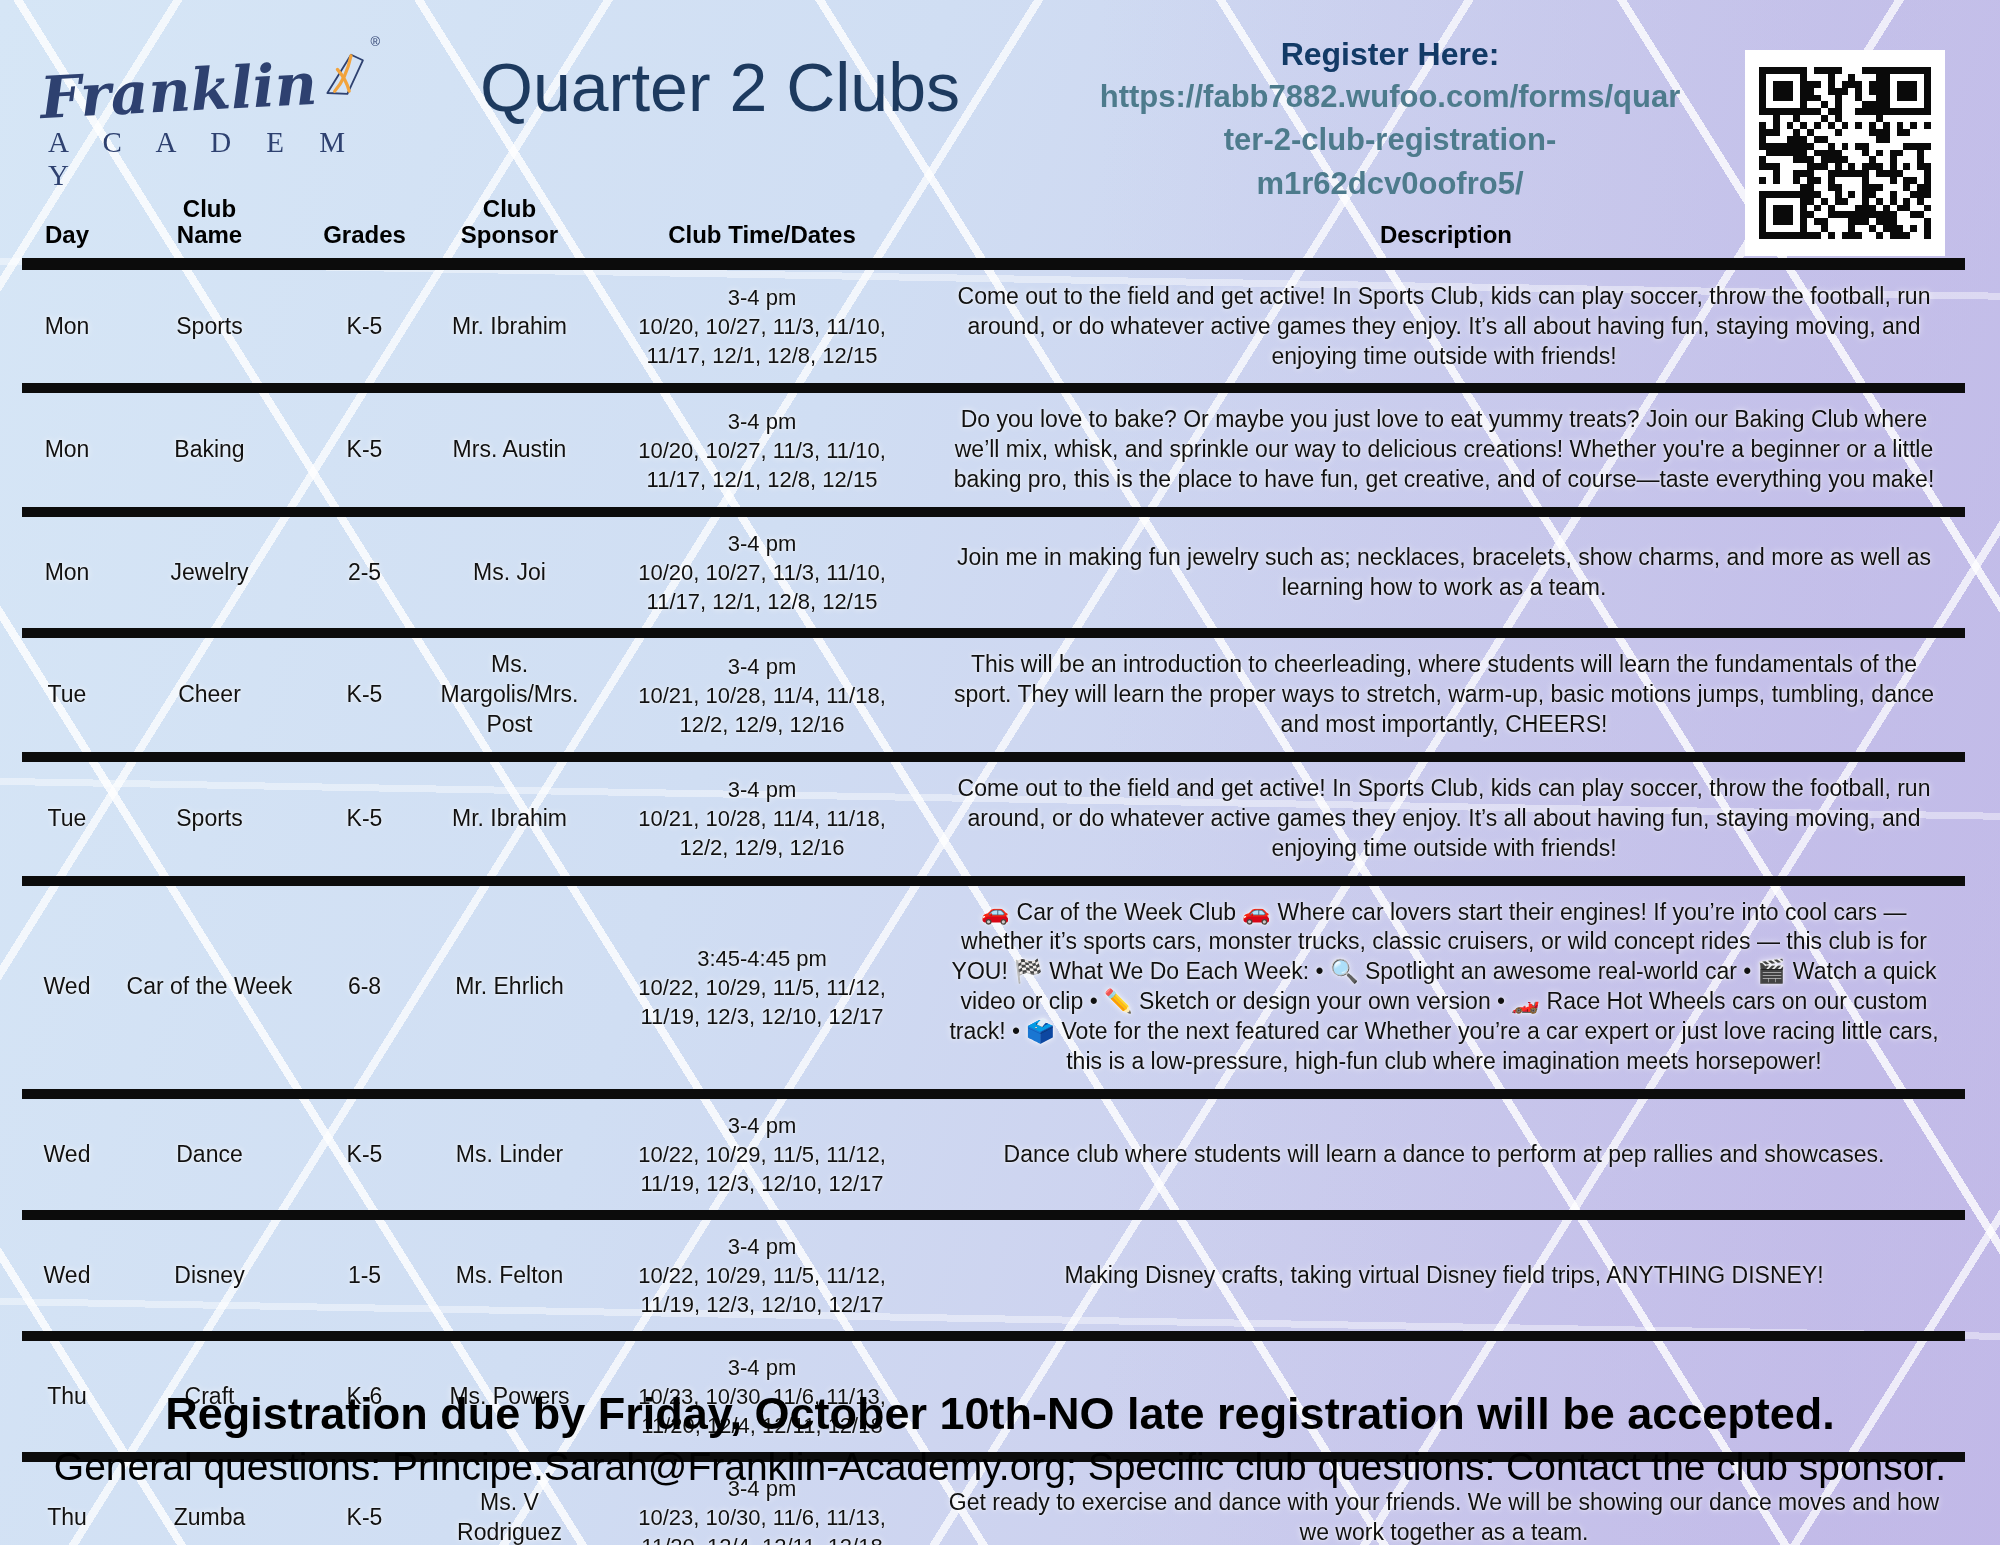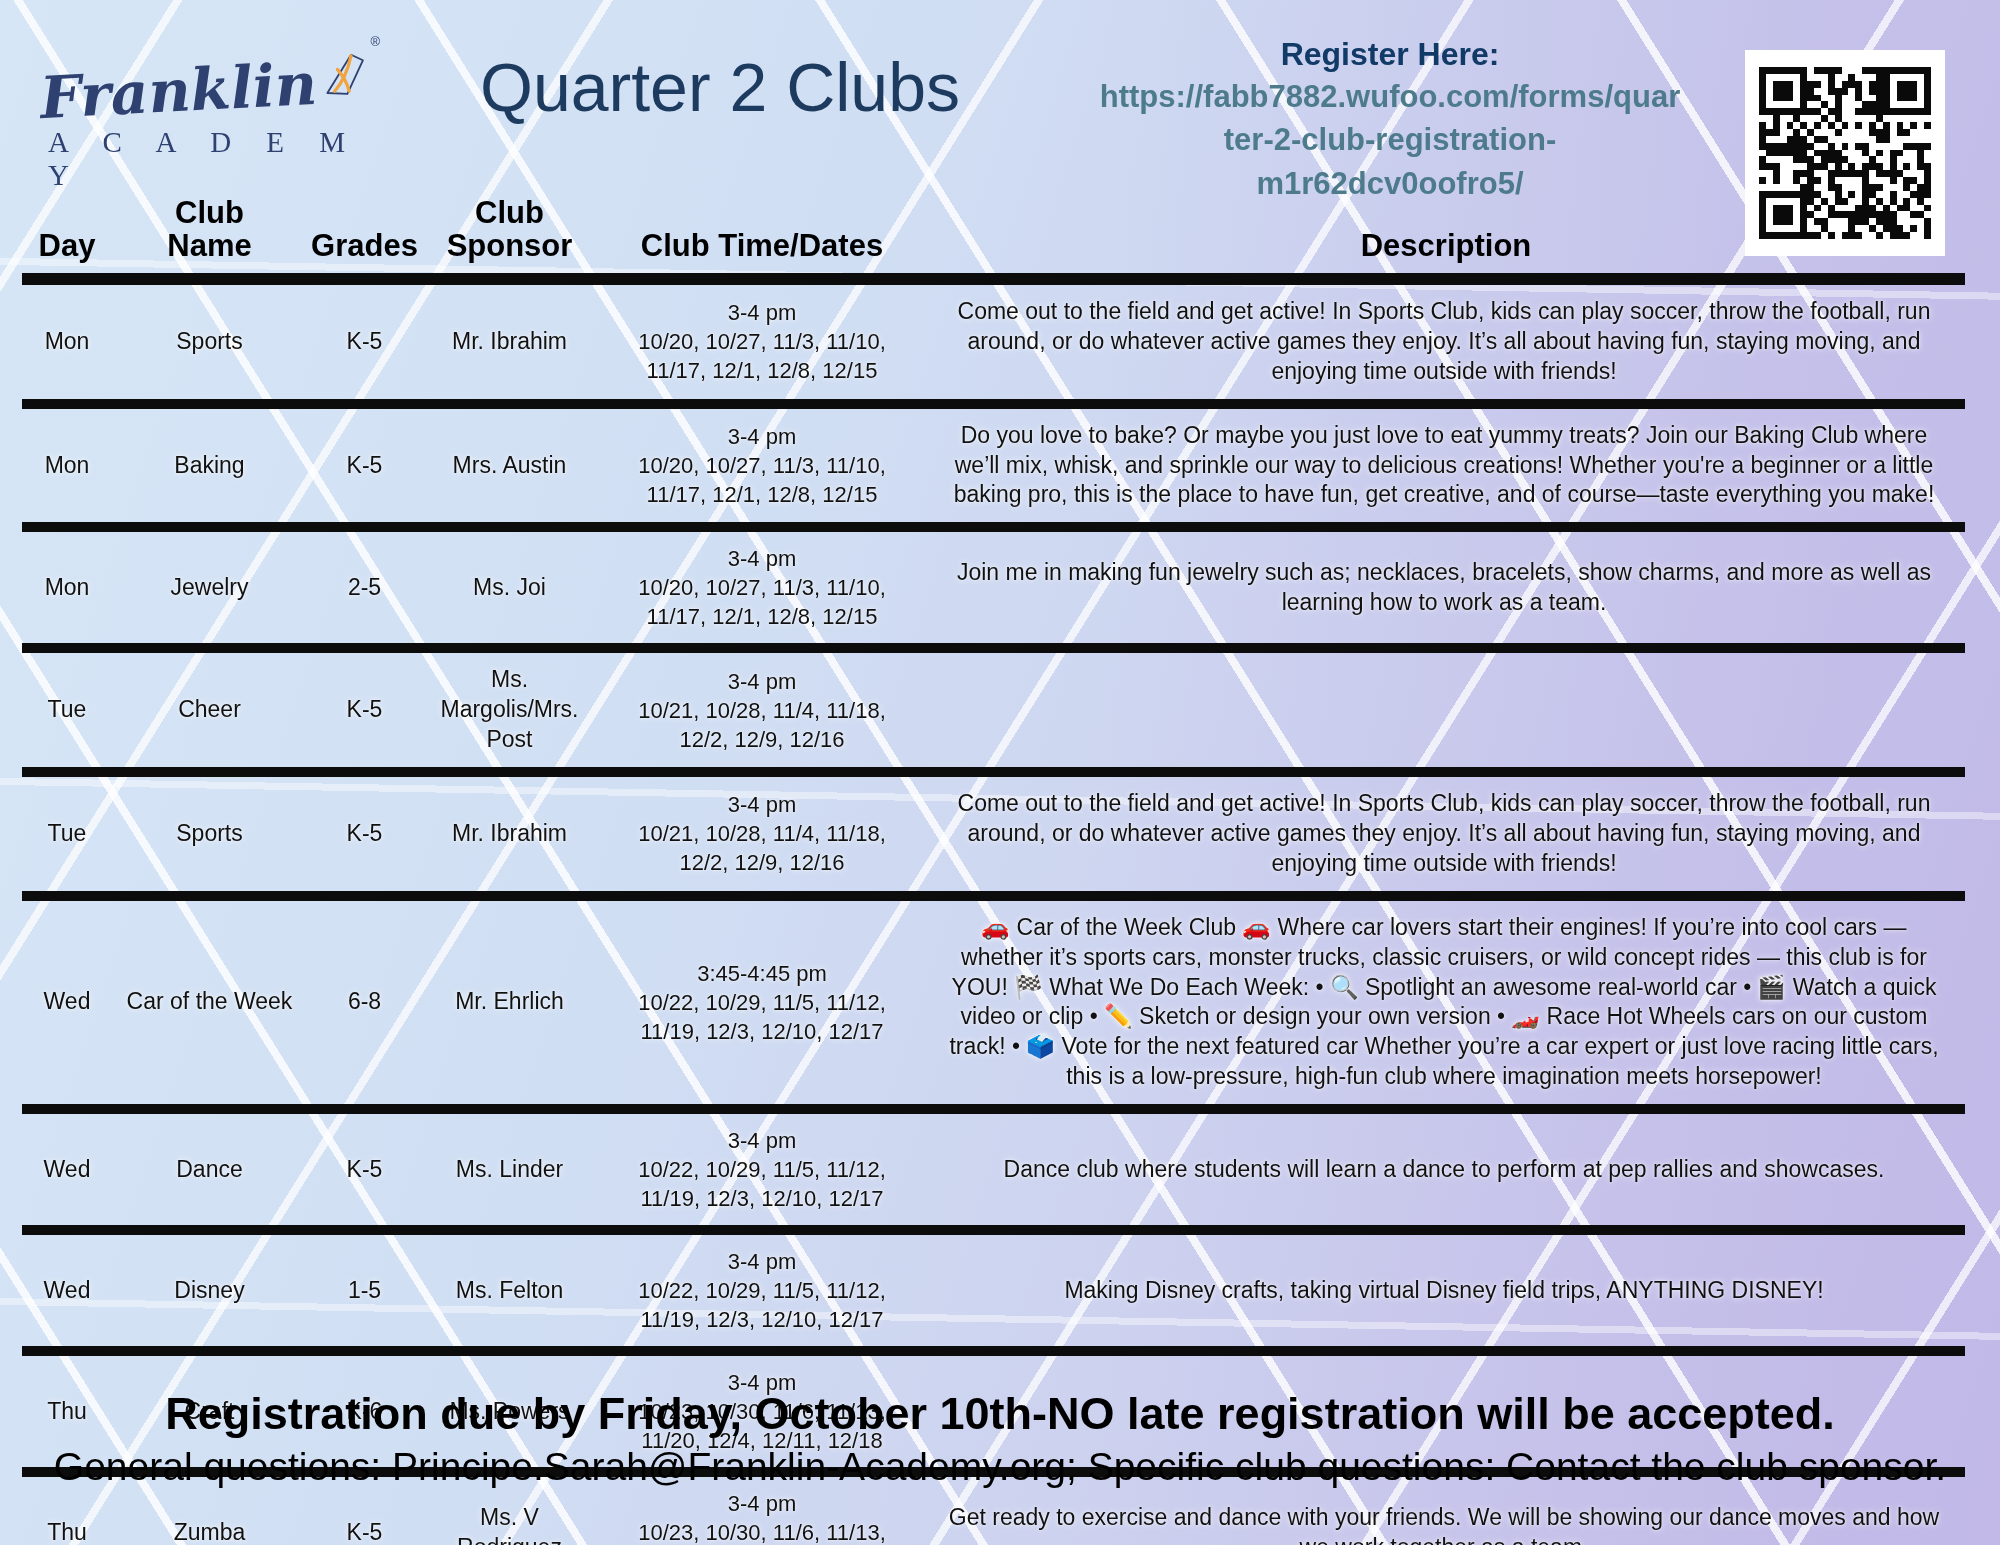--- a/index.html
+++ b/index.html
@@ -49,21 +49,21 @@
   .qr-grid .d{background:#0a0a0a;}
   
   .tbl{position:absolute;left:22px;top:196px;width:1943px;}
   .trow,.thead{
     display:grid;
     grid-template-columns:90px 195px 115px 175px 330px 1fr;
     border-bottom:10px solid #0c0c0c;
   }
   .thead{border-bottom-width:12px;align-items:end;}
   .hcell{display:flex;align-items:flex-end;justify-content:center;text-align:center;
-    font-weight:bold;font-size:31px;color:#000;padding-bottom:10px;line-height:1.08;}
+    font-weight:bold;font-size:24px;color:#000;padding-bottom:10px;line-height:1.08;}
   .hw{display:inline-block;}
   .w110{max-width:112px;}
   .w150{max-width:152px;}
   .trow{align-items:center;}
   .cell{
     text-align:center;padding:12px 6px;line-height:1.3;
     text-shadow:0 0 6px rgba(255,255,255,.85), 0 0 2px rgba(255,255,255,.7);
   }
   .c-day,.c-name,.c-grades{font-size:23px;}
   .c-sponsor{font-size:23px;white-space:pre-line;}
@@ -792,20 +792,21 @@
     <div class="trow">
       <div class="cell c-day">Tue</div>
       <div class="cell c-name">Cheer</div>
       <div class="cell c-grades">K-5</div>
       <div class="cell c-sponsor">Ms.
 Margolis/Mrs.
 Post</div>
       <div class="cell c-time">3-4 pm
 10/21, 10/28, 11/4, 11/18,
 12/2, 12/9, 12/16</div>
+      <div class="cell c-desc">This will be an introduction to cheerleading, where students will learn the fundamentals of the sport. They will learn the proper ways to stretch, warm-up, basic motions jumps, tumbling, dance and most importantly, CHEERS!</div>
     </div>
 
     <div class="trow">
       <div class="cell c-day">Tue</div>
       <div class="cell c-name">Sports</div>
       <div class="cell c-grades">K-5</div>
       <div class="cell c-sponsor">Mr. Ibrahim</div>
       <div class="cell c-time">3-4 pm
 10/21, 10/28, 11/4, 11/18,
 12/2, 12/9, 12/16</div>

